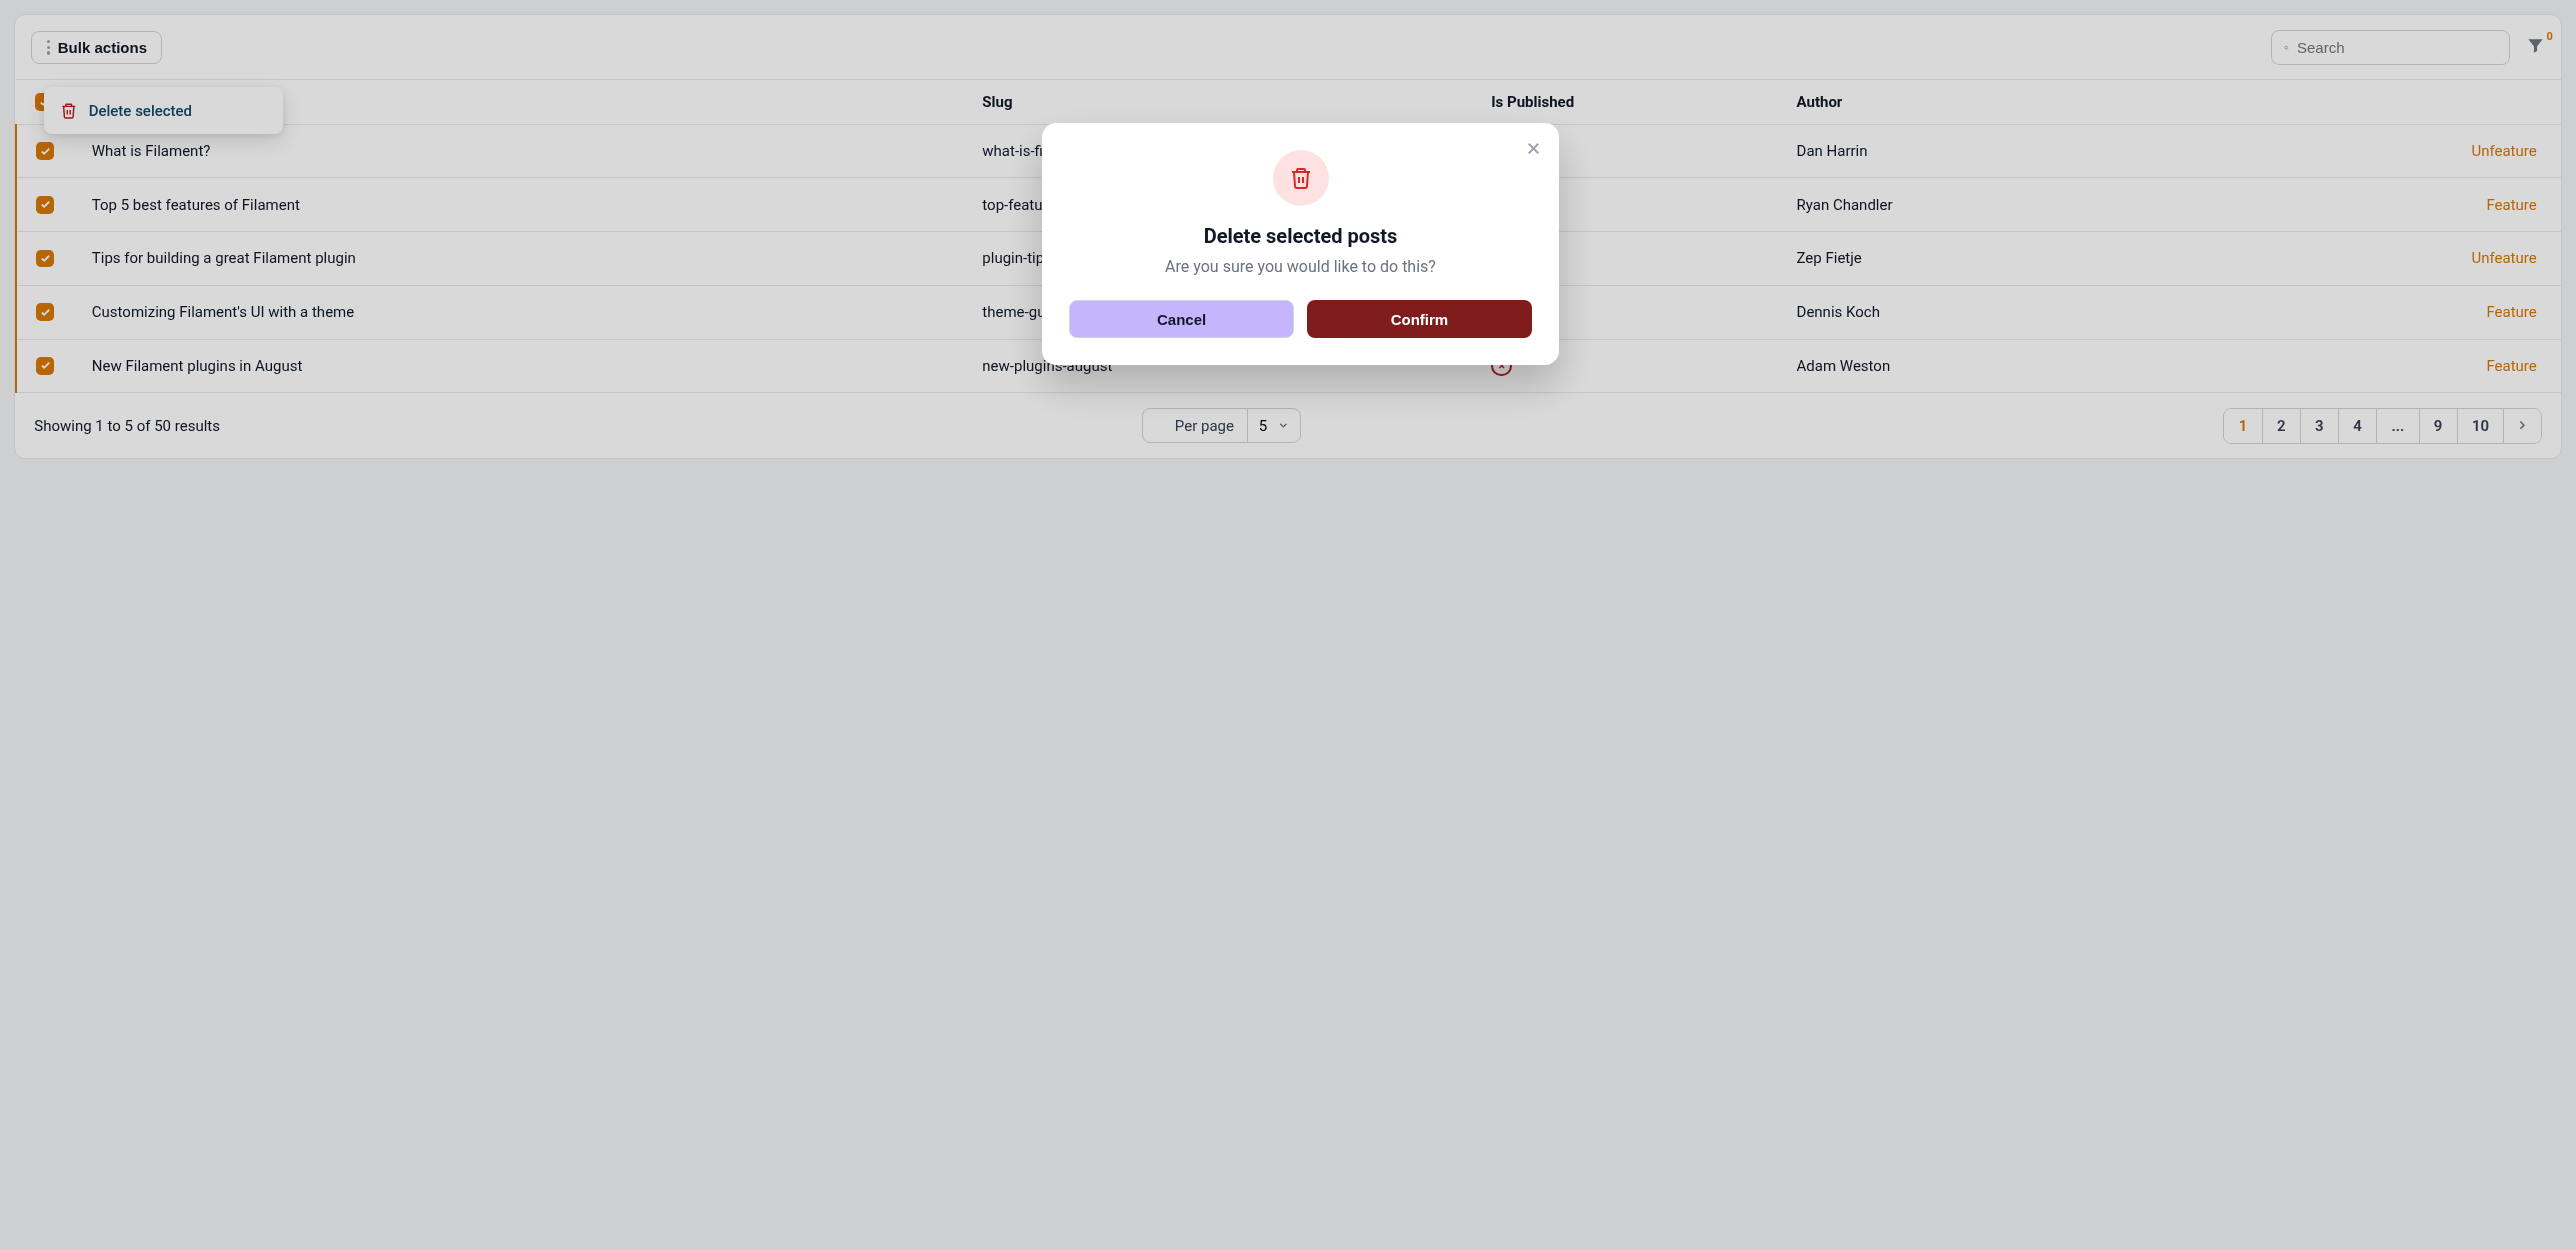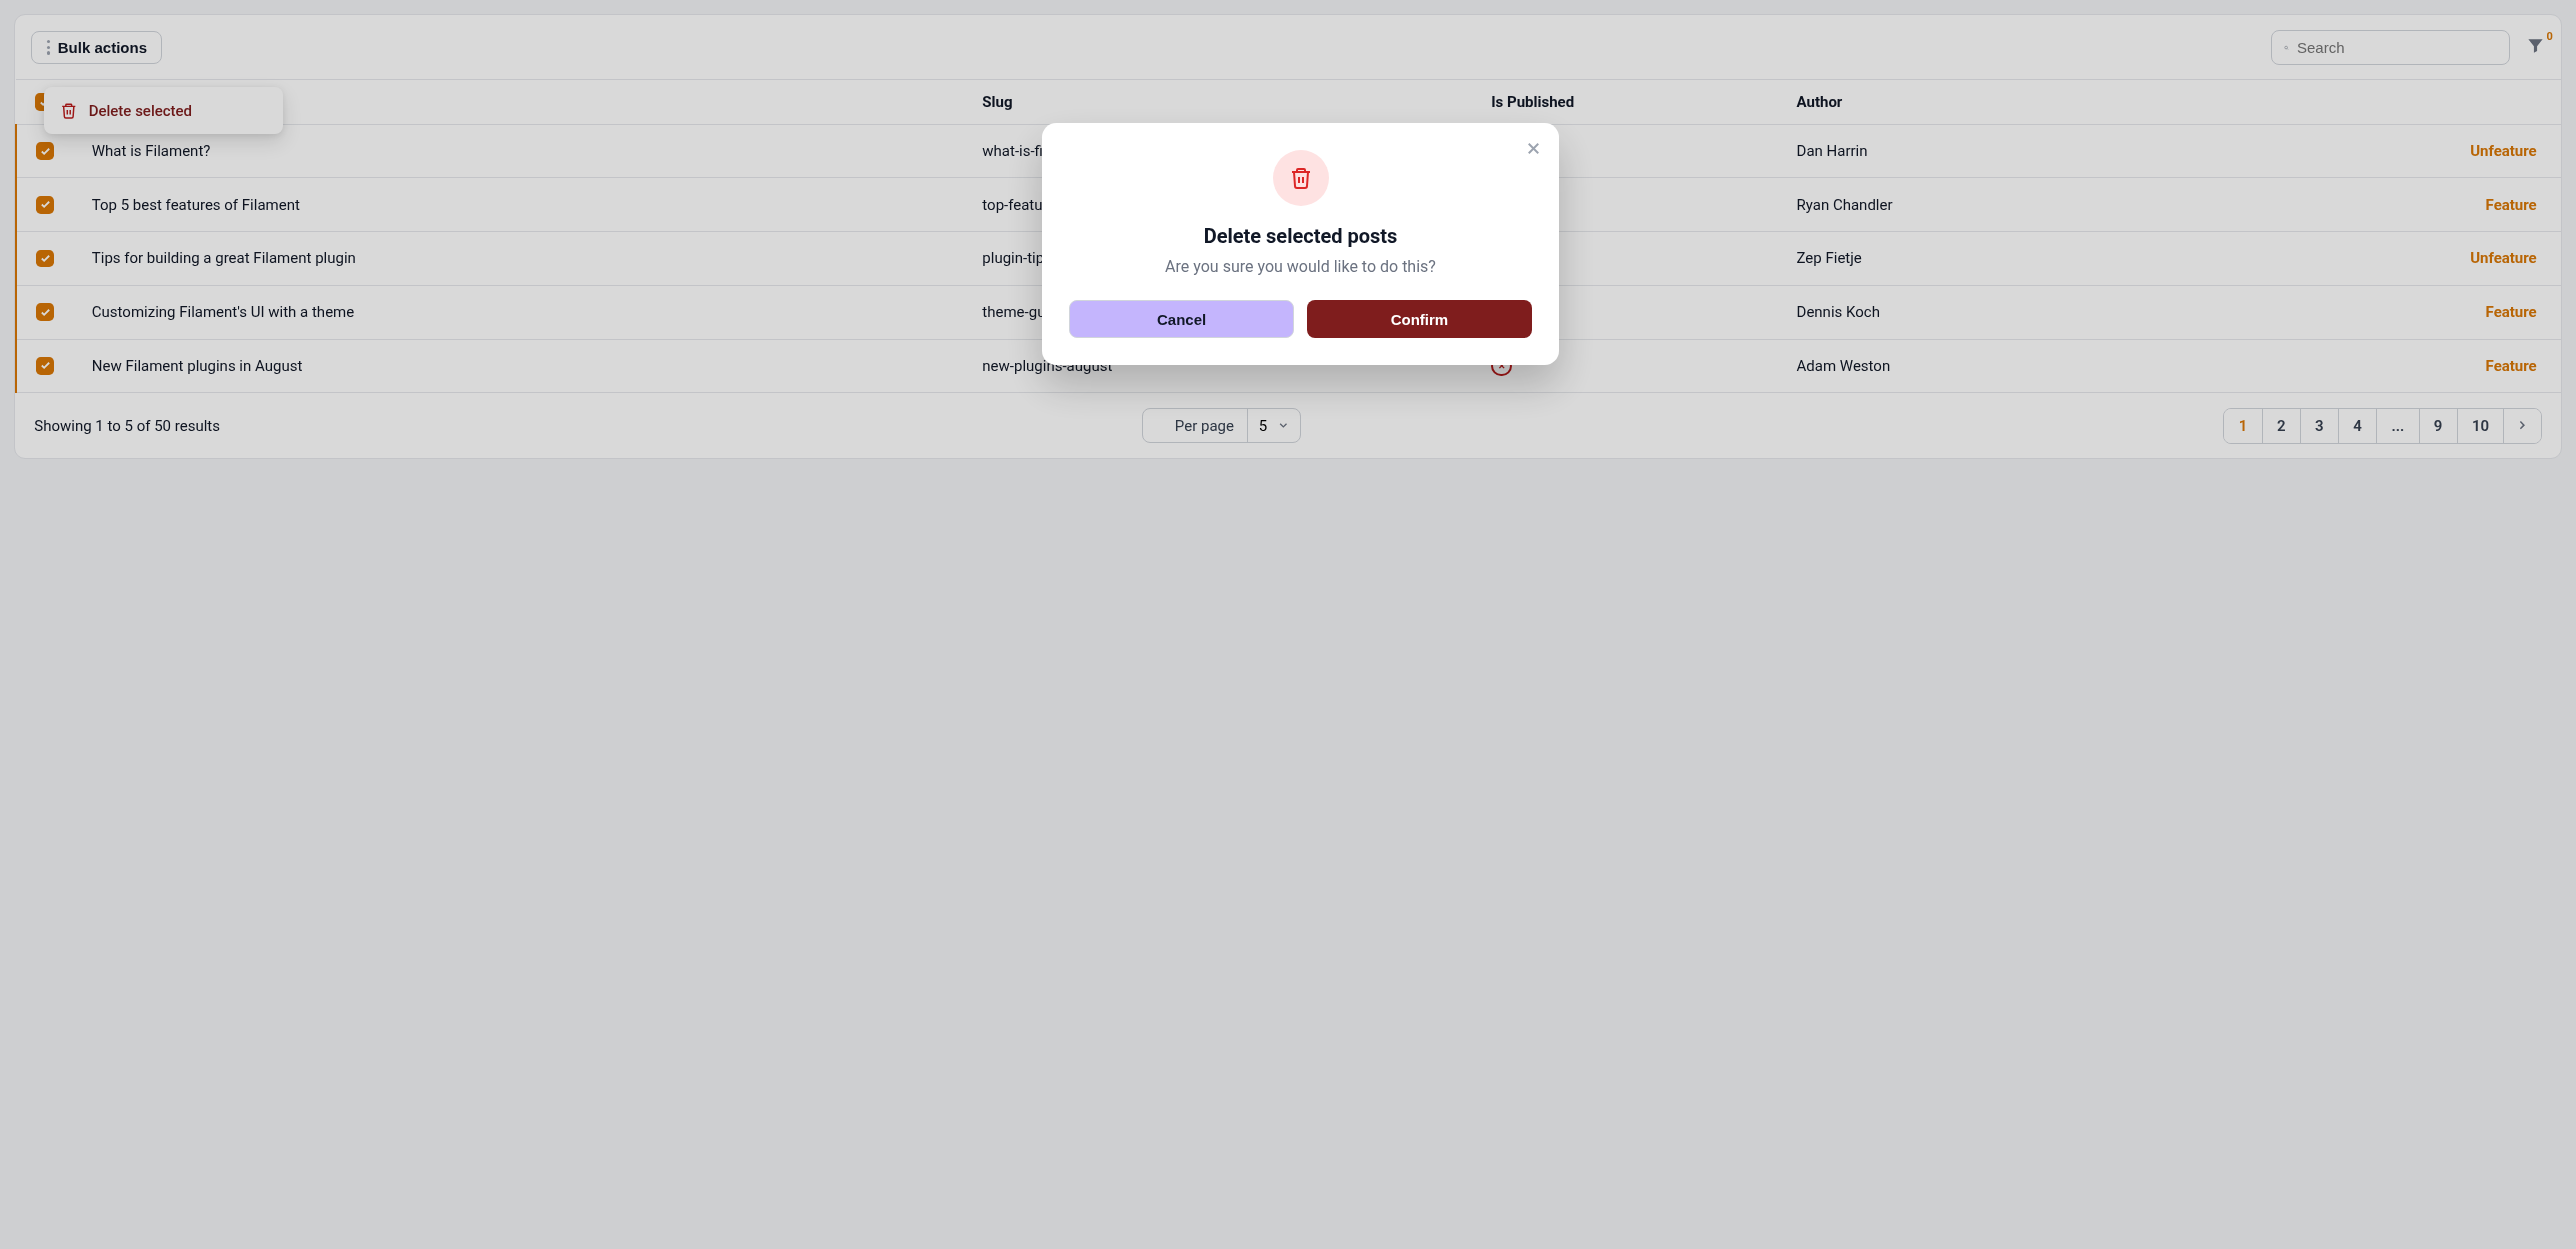--- a/index.html
+++ b/index.html
@@ -79,21 +79,21 @@
       min-width: 239px;
       z-index: 50;
     }
     
     .dropdown-item {
       display: flex;
       align-items: flex-start;
       gap: 11px;
       padding: 8px 9.5px;
       border-radius: 6.4px;
-      color: #7f1d1d;
+      color: #0c4a6e;
       font-size: 15px;
       font-weight: 500;
       cursor: pointer;
     }
     
     .toolbar-right {
       display: flex;
       align-items: center;
       gap: 16px;
     }
@@ -210,21 +210,21 @@
       width: 18%;
     }
     
     .col-action {
       text-align: right !important;
       padding-right: 24px !important;
     }
     
     .action-link {
       color: #d97706;
-      font-weight: 700;
+      font-weight: 400;
       font-size: 15px;
       cursor: pointer;
     }
     
     .published-icon {
       display: inline-flex;
       align-items: center;
       justify-content: center;
       width: 20.7px;
       height: 20.7px;

